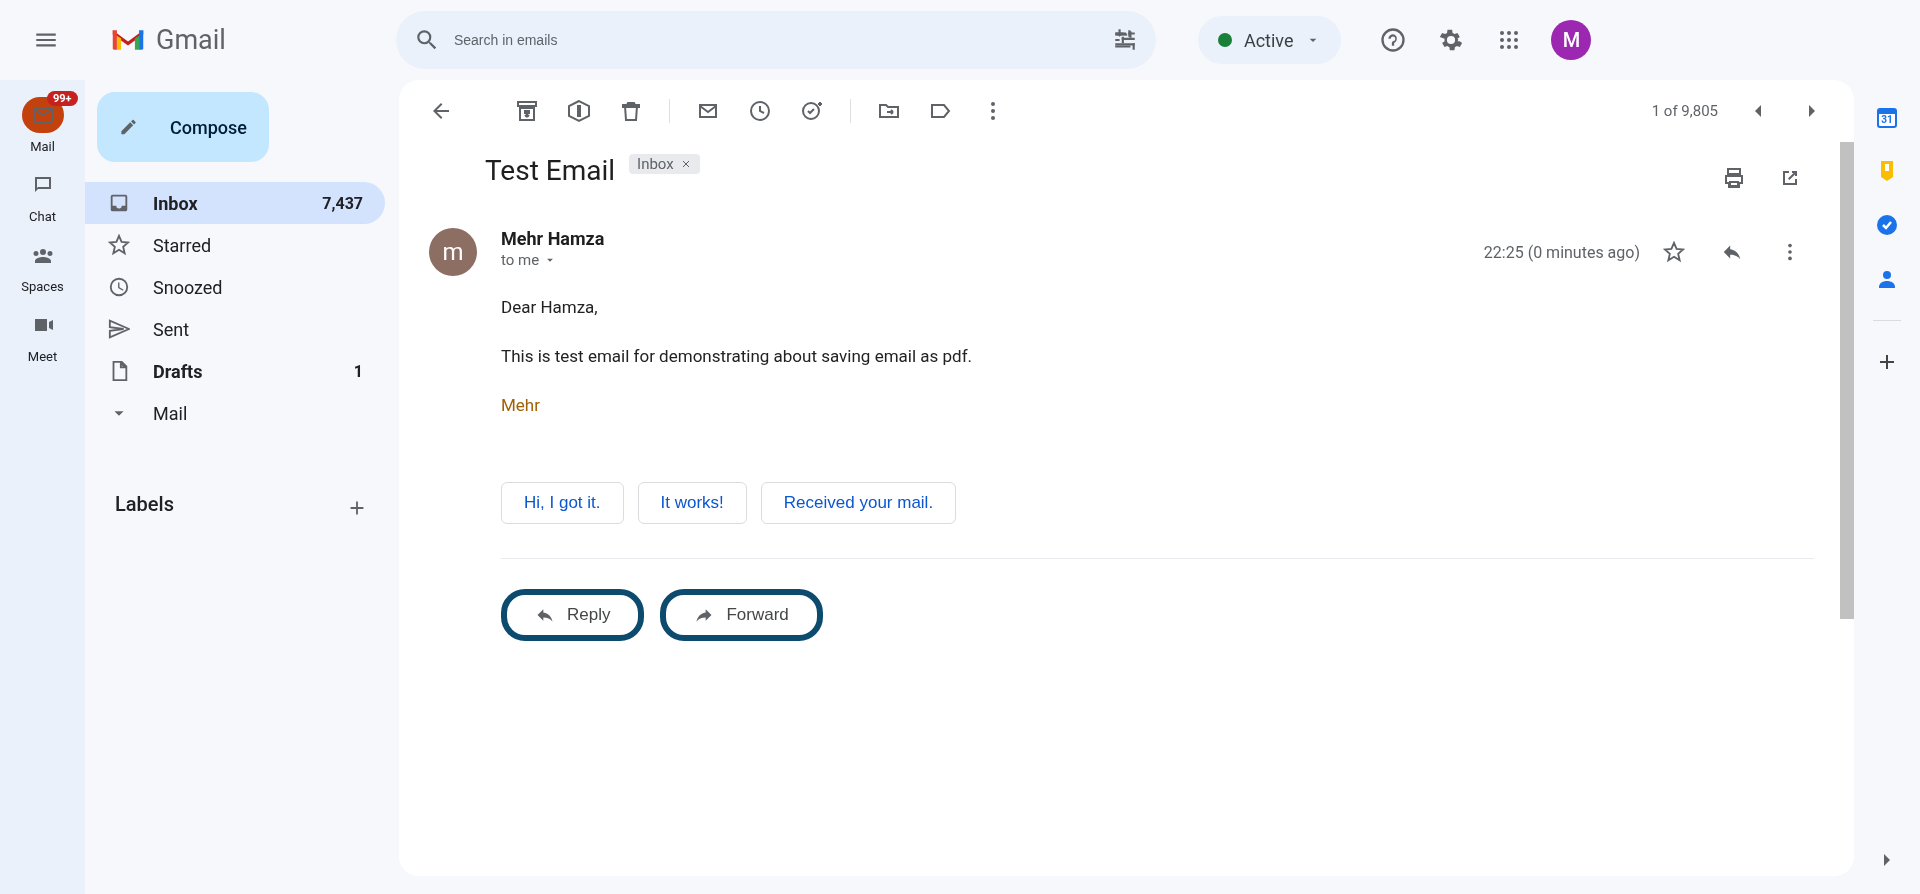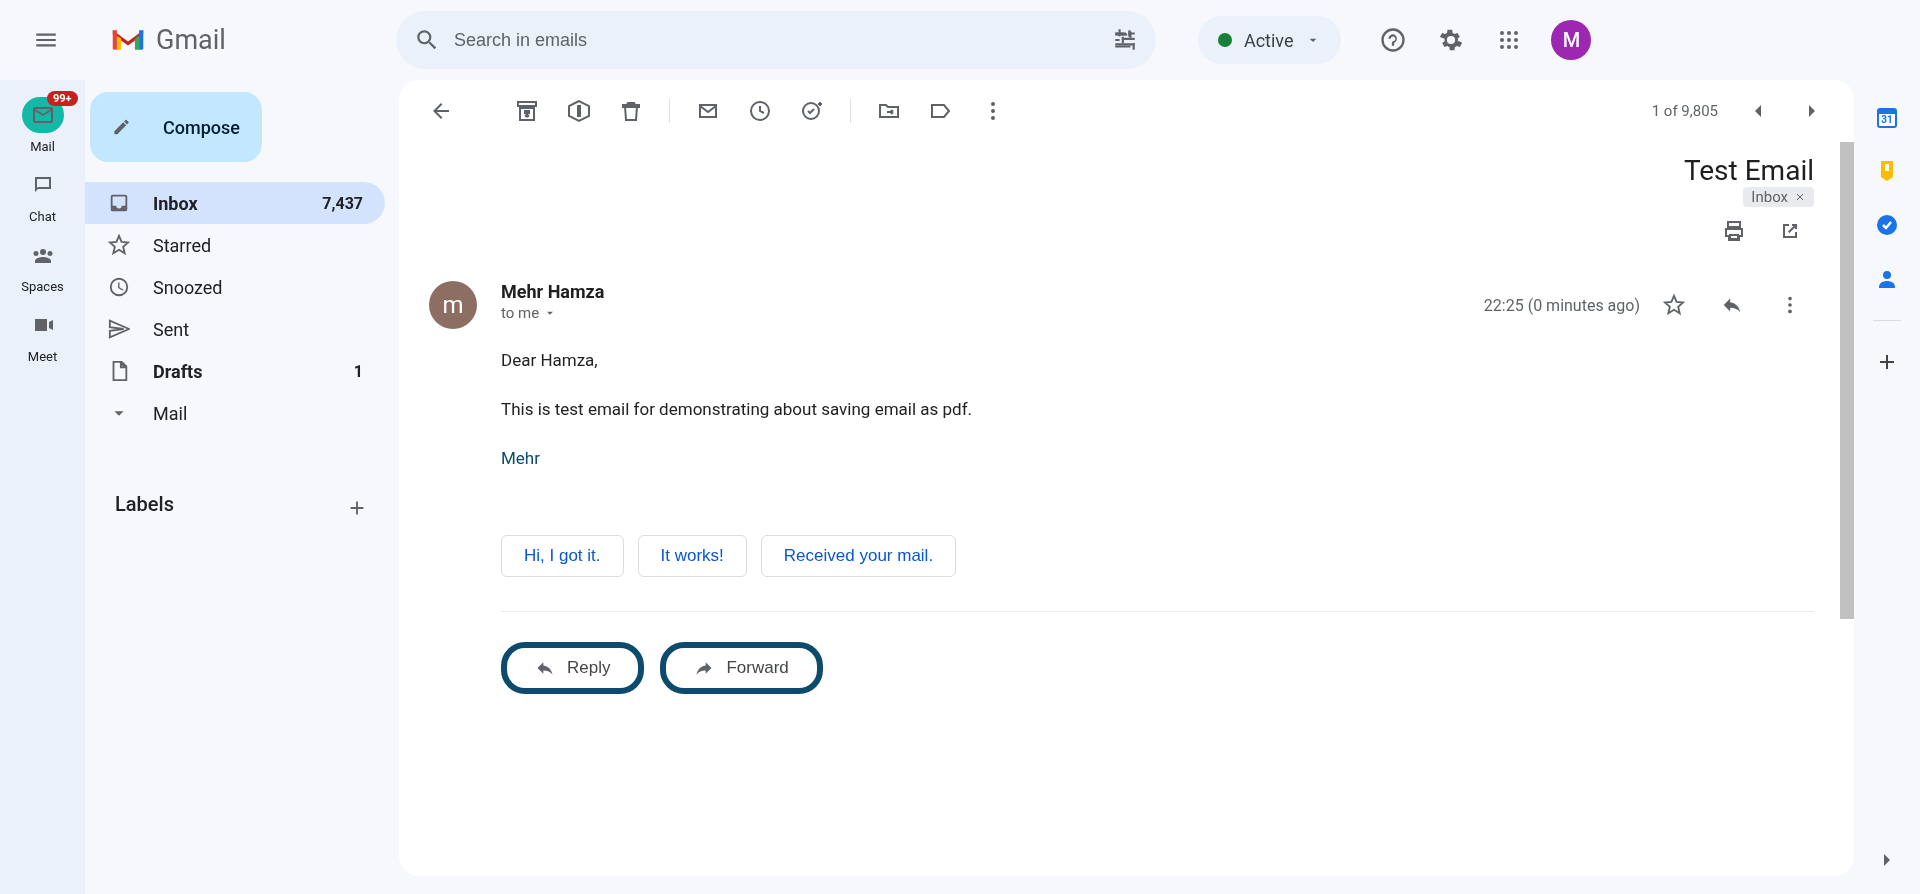--- a/index.html
+++ b/index.html
@@ -48,21 +48,21 @@
     background: #eaf1fb;
     border-radius: 29px;
     display: flex;
     align-items: center;
     padding: 0 18px;
   }
   .search-wrap input {
     background: transparent;
     border: none;
     outline: none;
-    font-size: 18px;
+    font-size: 14px;
     flex: 1;
     margin-left: 14px;
     color: #14532d;
   }
   .search-wrap input::placeholder { color: #5f6368; }
   .status-chip {
     margin-left: 42px;
     height: 48px;
     background: #eaf1fb;
     border-radius: 24px;
@@ -98,35 +98,35 @@
     align-items: center; justify-content: center;
     gap: 6px; cursor: pointer;
     font-size: 13px; color: #202124;
   }
   .rail-icon-wrap {
     width: 42px; height: 36px;
     display: flex; align-items: center; justify-content: center;
     border-radius: 18px;
     position: relative;
   }
-  .rail-icon-wrap.active { background: #14b8a6; }
+  .rail-icon-wrap.active { background: #c2410c; }
   .rail-badge {
     position: absolute; top: -6px; right: -14px;
     background: #c5221f; color: #fff; font-size: 11px;
     border-radius: 10px; padding: 1px 6px; font-weight: 700;
   }
 
   .sidebar {
     width: 314px;
     background: #f6f8fc;
     padding: 12px 0 0 0;
     display: flex; flex-direction: column;
   }
   .compose-btn {
-    margin-left: 5px;
+    margin-left: 12px;
     width: 172px; height: 70px;
     background: #c2e7ff;
     border-radius: 18px;
     display: flex; align-items: center;
     gap: 32px; padding: 0 22px;
     font-size: 18px; color: #001d35;
     cursor: pointer; font-weight: 500;
   }
   .folder-list { margin-top: 20px; }
   .folder {
@@ -174,23 +174,22 @@
   }
   .ticon {
     width: 48px; height: 48px;
     display: flex; align-items: center; justify-content: center;
     border-radius: 50%; cursor: pointer;
   }
   .tsep { width: 1px; height: 24px; background: #e0e0e0; margin: 0 10px; }
   .pager { margin-left: auto; display: flex; align-items: center; gap: 6px; }
   .pager-text { font-size: 15px; color: #5f6368; margin-right: 10px; }
   .subject-row {
-    display: flex; align-items: flex-end;
+    display: flex; align-items: flex-start;
     padding: 12px 40px 0 86px;
-    flex-direction: column;
   }
   .subject { font-size: 28px; font-weight: 400; color: #1f1f1f; }
   .label-chip {
     margin-left: 14px;
     background: #e8eaed; font-size: 15px;
     border-radius: 4px; padding: 1px 8px;
     display: flex; align-items: center; gap: 6px;
     color: #5f6368; cursor: pointer;
   }
   .subject-actions { margin-left: auto; display: flex; gap: 8px; }
@@ -209,21 +208,21 @@
   .sender-name { font-size: 18px; font-weight: 700; color: #1f1f1f; }
   .to-line { font-size: 15px; color: #5f6368; display: flex; align-items: center; gap: 4px; margin-top: 2px; }
   .msg-meta { display: flex; align-items: center; gap: 10px; color: #5f6368; font-size: 16px; }
 
   .body-text {
     padding: 18px 40px 0 102px;
     font-size: 17px; color: #222;
     line-height: 1.6;
   }
   .body-text p { margin-bottom: 22px; }
-  .body-text .sig { color: #0c4a6e; }
+  .body-text .sig { color: #a16207; }
 
   .smart-replies {
     padding: 40px 40px 0 102px;
     display: flex; gap: 14px;
   }
   .sreply {
     border: 1px solid #dadce0;
     border-radius: 6px;
     padding: 10px 22px;
     color: #0b57d0;

